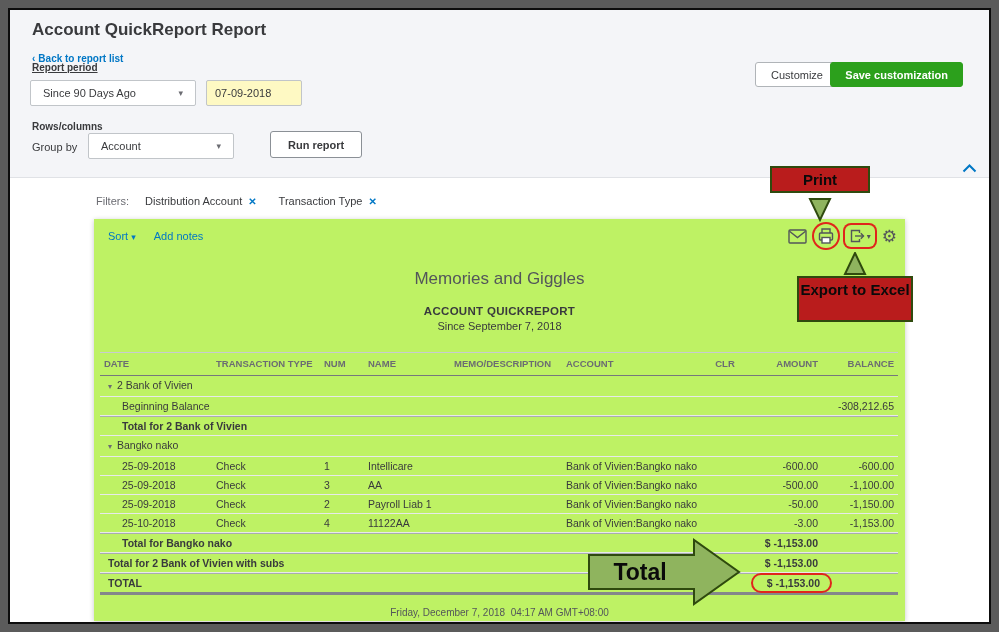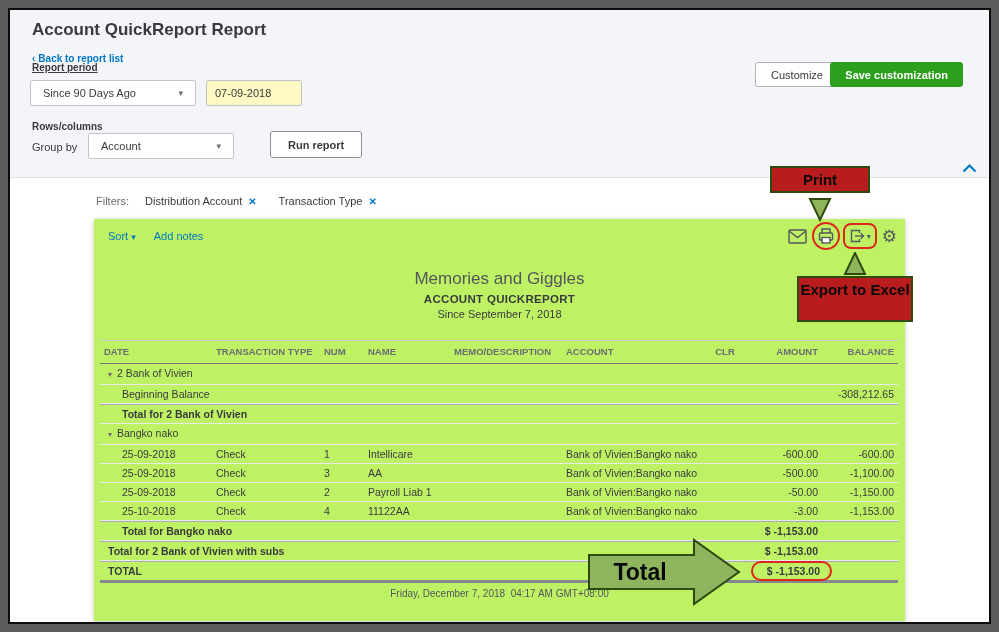--- a/index.html
+++ b/index.html
@@ -67,42 +67,42 @@
   .sort-link { margin-right: 18px; }
   .sort-link .caret { font-size: 9px; }
   .icon-group { margin-left: auto; display: flex; align-items: center; gap: 7px; }
   .icon-btn { display: flex; align-items: center; justify-content: center; cursor: pointer; }
   .printer-wrap { padding: 3px; border-radius: 50%; box-shadow: 0 0 0 2px #e0251b; }
   .export-wrap { display: flex; align-items: center; gap: 2px; padding: 3px 4px; border-radius: 6px; box-shadow: 0 0 0 2px #e0251b; }
   .gear-glyph { font-size: 17px; color: #53565a; line-height: 1; }
   .mini-caret { font-size: 8px; color: #53565a; }
 
   .company-name { text-align: center; font-size: 17px; color: #53565a; margin-top: 16px; }
-  .report-title { text-align: center; font-size: 11.5px; font-weight: 700; margin-top: 4px; letter-spacing: .3px; }
+  .report-title { text-align: center; font-size: 11.5px; font-weight: 700; margin-top: 16px; letter-spacing: .3px; }
   .report-subtitle { text-align: center; font-size: 11px; margin-top: 3px; }
 
   
   .report-table { margin: 20px 7px 0 6px; }
   .thead, .trow { display: grid; grid-template-columns: 112px 108px 44px 86px 112px 146px 34px 80px 76px; }
   .thead { border-top: 1px solid #c8cbd0; border-bottom: 1px solid #75787d; color: #6b6c72; font-size: 9.5px; font-weight: 700; }
   .thead .tcell { padding: 5px 4px; }
   .trow { font-size: 10.5px; color: #393a3d; border-bottom: 1px solid #e7e9eb; }
   .tcell { padding: 3px 4px; line-height: 12px; white-space: nowrap; overflow: visible; }
   .c6 { text-align: center; }
   .c7, .c8 { text-align: right; }
   .trow .c0 { padding-left: 8px; }
   .trow.ind1 .c0 { padding-left: 22px; }
   .row-caret { color: #6b6c72; font-size: 8px; margin-right: 5px; }
   .trow.total { font-weight: 700; border-top: 1px solid #a9acb0; }
   .trow.grand { font-weight: 700; border-top: 1px solid #a9acb0; border-bottom: 3px solid #84878b; }
   .red-oval {
     display: inline-block; border: 2px solid #e0251b; border-radius: 10px;
     padding: 2px 10px 2px 14px; margin: -5px -14px -5px 0;
   }
-  .report-footer { text-align: center; font-size: 10px; color: #53565a; margin-top: 5px; white-space: pre; }
+  .report-footer { text-align: center; font-size: 10px; color: #53565a; margin-top: 12px; white-space: pre; }
 
   
   .annotations { position: absolute; inset: 0; pointer-events: none; z-index: 50; }
   .callout {
     position: absolute; background: #b91c1c; border: 2px solid #2f4a0e;
     color: #0a0a0a; font-weight: 700; text-align: center;
   }
   .print-callout { left: 760px; top: 156px; width: 100px; height: 27px; font-size: 15px; line-height: 24px; }
   .export-callout { left: 787px; top: 266px; width: 116px; height: 46px; font-size: 15px; line-height: 20px; padding-top: 2px; }
   .annot-svg { position: absolute; }

